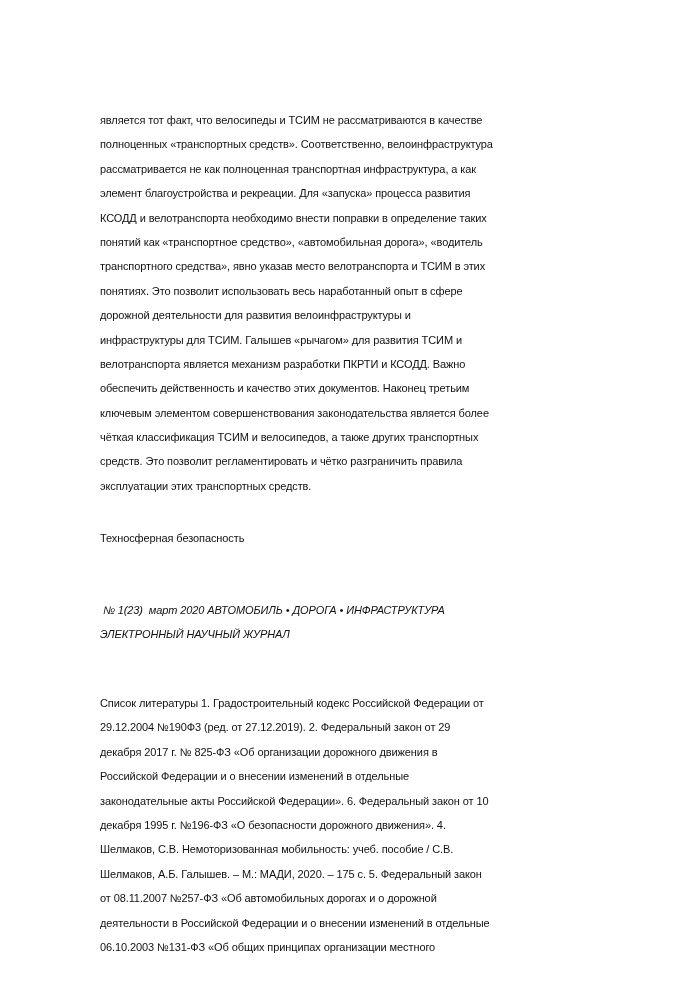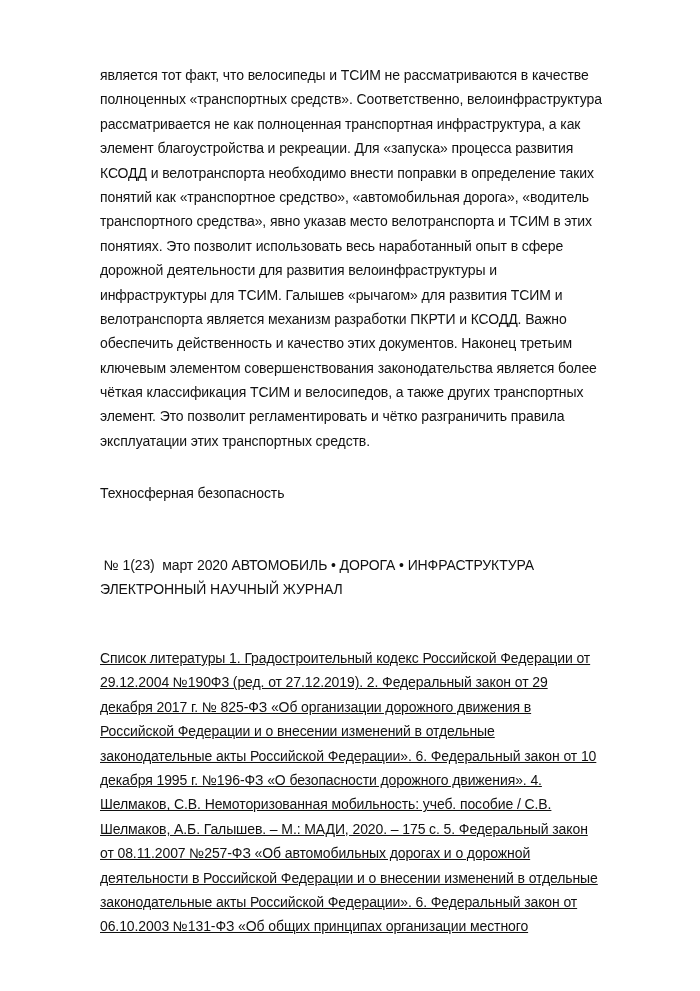--- a/index.html
+++ b/index.html
@@ -18,33 +18,34 @@
   .page {
     position: absolute;
     left: 0; top: 0;
     width: 700px; height: 991px;
     background: #ffffff;
   }
   .block {
     position: absolute;
     left: 100px;
     width: 520px;
-    font-size: 14px;
+    font-size: 11px;
     line-height: 24.4px;
     letter-spacing: -0.1px;
+    margin-top: 45px;
   }
   .line {
     display: block;
     white-space: nowrap;
     height: 24.4px;
   }
   #body-paragraph { top: 63px; }
   #section-label { top: 481px; }
-  #journal-header { top: 553px; }
-  #references { top: 646px; text-decoration: underline; }
+  #journal-header { top: 553px; font-style: italic; }
+  #references { top: 646px; }
 </style>
 </head>
 <body>
 
 <div class="page">
 
   <div class="block" id="body-paragraph">
     <span class="line">является тот факт, что велосипеды и ТСИМ не рассматриваются в качестве</span>
     <span class="line">полноценных «транспортных средств». Соответственно, велоинфраструктура</span>
     <span class="line">рассматривается не как полноценная транспортная инфраструктура, а как</span>
@@ -52,21 +53,21 @@
     <span class="line">КСОДД и велотранспорта необходимо внести поправки в определение таких</span>
     <span class="line">понятий как «транспортное средство», «автомобильная дорога», «водитель</span>
     <span class="line">транспортного средства», явно указав место велотранспорта и ТСИМ в этих</span>
     <span class="line">понятиях. Это позволит использовать весь наработанный опыт в сфере</span>
     <span class="line">дорожной деятельности для развития велоинфраструктуры и</span>
     <span class="line">инфраструктуры для ТСИМ. Галышев «рычагом» для развития ТСИМ и</span>
     <span class="line">велотранспорта является механизм разработки ПКРТИ и КСОДД. Важно</span>
     <span class="line">обеспечить действенность и качество этих документов. Наконец третьим</span>
     <span class="line">ключевым элементом совершенствования законодательства является более</span>
     <span class="line">чёткая классификация ТСИМ и велосипедов, а также других транспортных</span>
-    <span class="line">элемент. Это позволит регламентировать и чётко разграничить правила</span>
+    <span class="line">средств. Это позволит регламентировать и чётко разграничить правила</span>
     <span class="line">эксплуатации этих транспортных средств.</span>
   </div>
 
   <div class="block" id="section-label">
     <span class="line">Техносферная безопасность</span>
   </div>
 
   <div class="block" id="journal-header">
     <span class="line" style="white-space: pre;"> № 1(23)  март 2020 АВТОМОБИЛЬ • ДОРОГА • ИНФРАСТРУКТУРА</span>
     <span class="line">ЭЛЕКТРОННЫЙ НАУЧНЫЙ ЖУРНАЛ</span>
@@ -76,17 +77,16 @@
     <span class="line">Список литературы 1. Градостроительный кодекс Российской Федерации от</span>
     <span class="line">29.12.2004 №190Ф3 (ред. от 27.12.2019). 2.  Федеральный закон от 29</span>
     <span class="line">декабря 2017 г. № 825-ФЗ «Об организации дорожного движения в</span>
     <span class="line">Российской Федерации и о внесении изменений в отдельные</span>
     <span class="line">законодательные акты Российской Федерации». 6.  Федеральный закон от 10</span>
     <span class="line">декабря 1995 г. №196-ФЗ «О безопасности дорожного движения». 4.</span>
     <span class="line">Шелмаков, С.В. Немоторизованная мобильность: учеб. пособие / С.В.</span>
     <span class="line">Шелмаков, А.Б. Галышев. – М.: МАДИ, 2020. – 175 с. 5.  Федеральный закон</span>
     <span class="line">от 08.11.2007 №257-ФЗ «Об автомобильных дорогах и о дорожной</span>
     <span class="line">деятельности в Российской Федерации и о внесении изменений в отдельные</span>
-    <span class="line">законодательные акты Российской Федерации». 6.  Федеральный закон от</span>
     <span class="line">06.10.2003 №131-ФЗ «Об общих принципах организации местного</span>
   </div>
 
 </div>
 
 </body></html>

